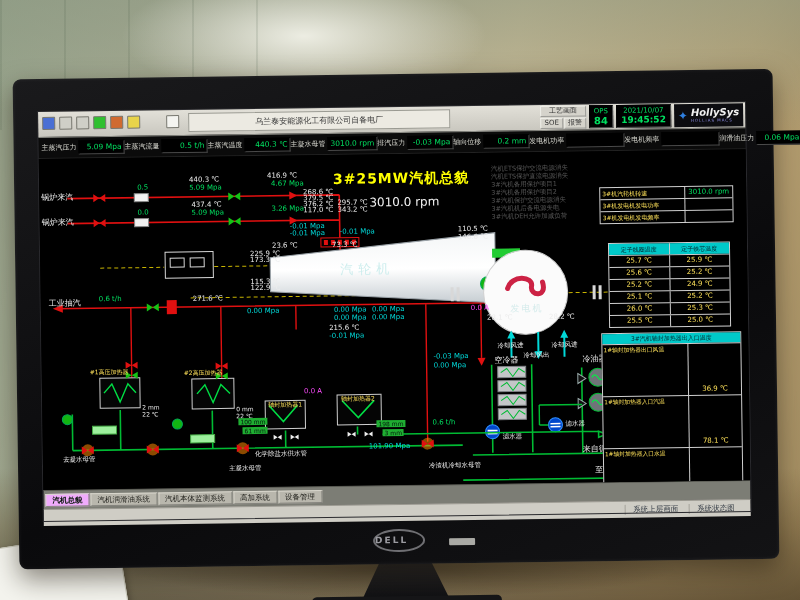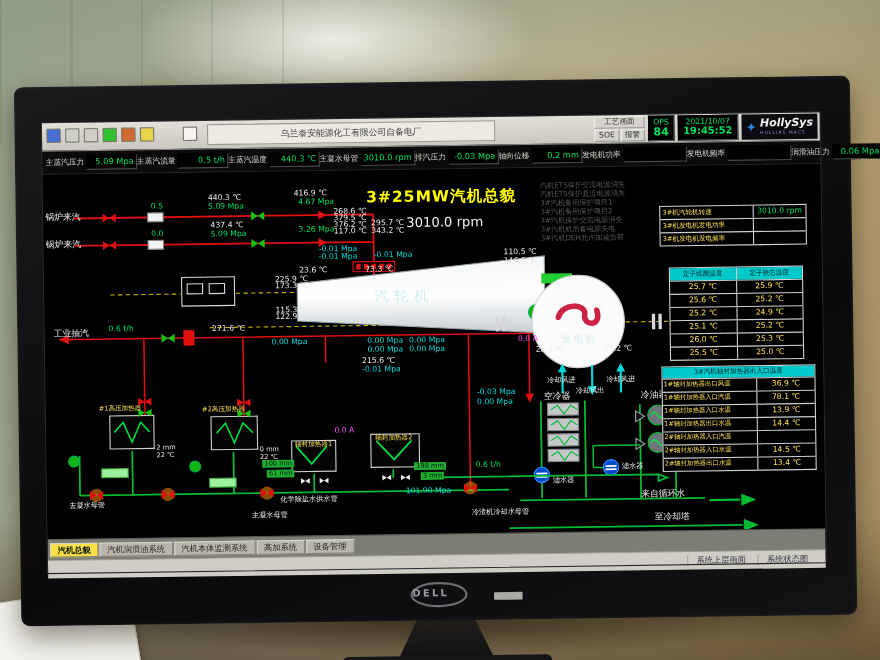--- a/index.html
+++ b/index.html
@@ -78,26 +78,26 @@
   .unit-tbl .tc.l{width:82px;color:#ffe25a;font-size:6px;line-height:11px;padding-left:2px;border-right:1px solid #cfcfcf;}
   .unit-tbl .tc.v{flex:1;color:#00e060;font-size:7px;line-height:11px;text-align:center;}
   .stator-tbl{left:568px;top:92px;width:120px;}
   .stator-tbl .tc{width:50%;text-align:center;font-size:6px;line-height:11px;}
   .stator-tbl .hdr .tc{background:#00c9c9;color:#00222a;}
   .stator-tbl .tc+.tc{border-left:1px solid #cfcfcf}
   .stator-tbl .val{color:#ffe25a;font-size:7px;}
   .seal-tbl{left:560px;top:182px;width:138px;}
   .seal-title{background:#00c9c9;color:#00222a;font-size:6px;line-height:10px;text-align:center;}
   .seal-tbl .tc.l{width:84px;color:#ffe25a;font-size:5.8px;line-height:11px;padding-left:1px;border-right:1px solid #cfcfcf;}
-  .seal-tbl .tc.v{flex:1;color:#ffe25a;font-size:7px;line-height:11px;text-align:center;}
+  .seal-tbl .tc.v{flex:1;color:#ffe25a;font-size:7px;line-height:11px;text-align:center;margin-top:40px;}
 
   
   .navrow{display:flex;align-items:center;height:16px;background:#7c7d75;border-top:1px solid #55564f;padding:1px 2px;gap:1px;}
   .navtab{background:#b9b7ad;border:1px outset #d8d6cc;color:#24241f;font-size:7.5px;line-height:11px;padding:0 6px;white-space:nowrap;}
-  .navtab.active{background:#fde047;color:#041406;font-weight:bold;}
+  .navtab.active{background:#f0abfc;color:#041406;font-weight:bold;}
   .bottomstrip{display:flex;align-items:center;height:16px;background:#cfcdc5;border-top:1px solid #9a9890;justify-content:flex-end;gap:2px;padding-right:8px;}
   .sysbtn{color:#2e3640;font-size:7.5px;padding:0 8px;border-left:1px solid #a5a39b;}
 </style>
 </head>
 <body>
 
 <div class="photo">
   <div class="wall-tiles"></div>
   <div class="desk-shadow"></div>
   <div class="paper"></div>

